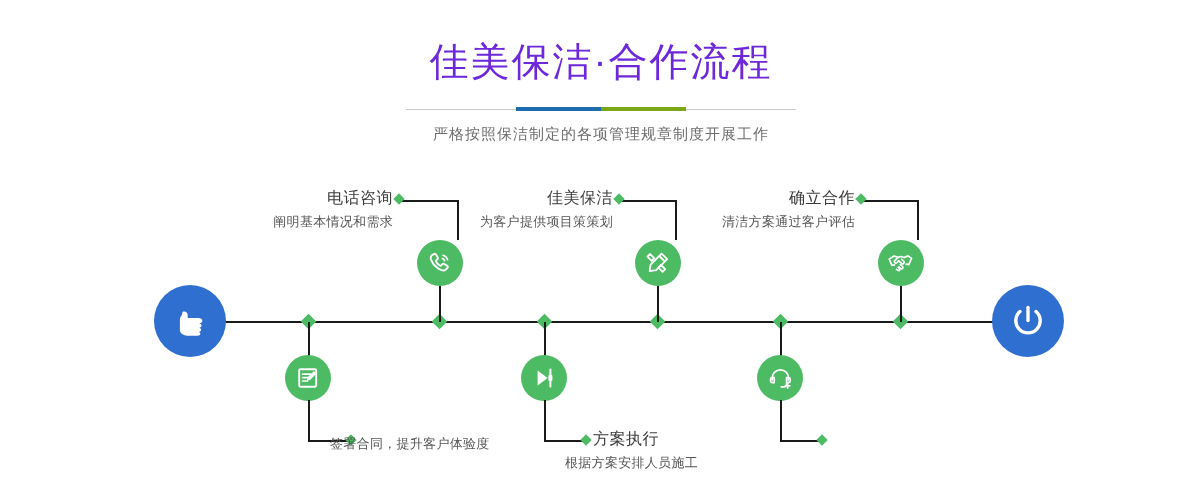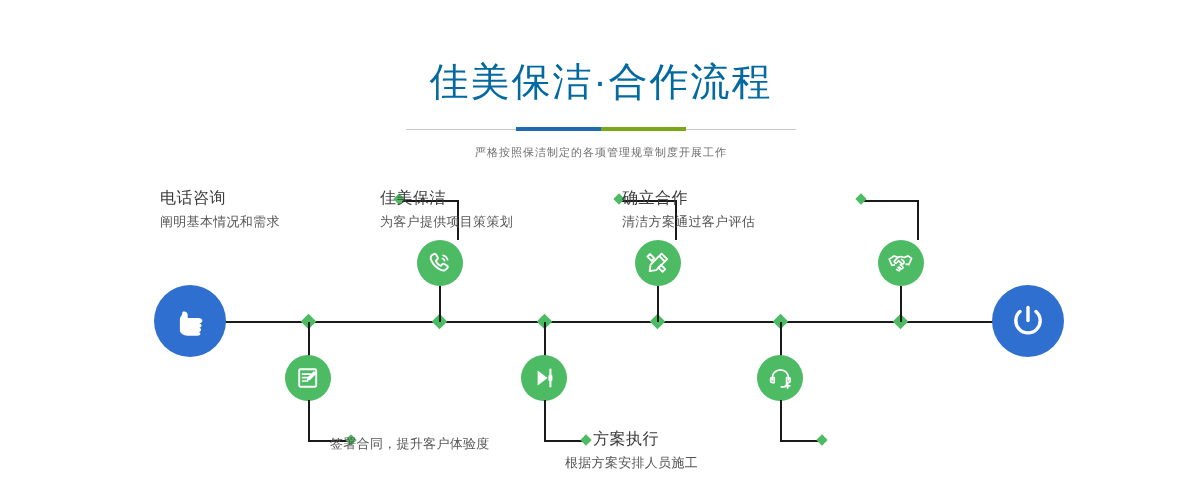--- a/index.html
+++ b/index.html
@@ -10,39 +10,39 @@
     overflow:hidden;
     position:relative;
   }
   .stage{position:absolute;inset:0;}
 
   
   .header{position:absolute;left:0;top:0;width:1202px;text-align:center;}
   .title{
     font-size:39px;
     letter-spacing:2px;
-    color:#0369a1;
+    color:#6d28d9;
     font-weight:500;
     line-height:1;
-    padding-top:62px;
+    padding-top:42px;
   }
   .divider{
     position:relative;
     width:390px;
     height:4px;
     margin:26px auto 0 auto;
   }
   .divider .rule{
     position:absolute;left:0;top:1.5px;width:390px;height:1px;background:#c9c9c9;
   }
   .divider .seg-a{position:absolute;left:110px;top:0;width:85px;height:4px;}
   .divider .seg-b{position:absolute;left:195px;top:0;width:85px;height:4px;}
   .subtitle{
     margin-top:14px;
-    font-size:11px;
+    font-size:15px;
     color:#6d6d6d;
     letter-spacing:1px;
   }
 
   
   .axis{
     position:absolute;left:190px;top:321px;width:845px;height:1.6px;
     background:#1a1a1a;
   }
   .endcap{
@@ -59,21 +59,21 @@
     position:absolute;width:11px;height:11px;
     transform:rotate(45deg);
   }
 
   .vline{position:absolute;width:1.6px;background:#1a1a1a;}
   .hline{position:absolute;height:1.6px;background:#1a1a1a;}
 
   .lbl{position:absolute;}
   .lbl .ttl{font-size:16px;color:#3b3b3b;line-height:1.2;letter-spacing:.5px;}
   .lbl .dsc{font-size:13px;color:#555;line-height:1.2;margin-top:7px;letter-spacing:.3px;}
-  .lbl.top{text-align:left;}
+  .lbl.top{text-align:right;}
   .lbl.bot{text-align:left;}
 
   svg{display:block;}
 </style>
 </head>
 <body>
 
 <div class="stage">
 
   <div class="header">

